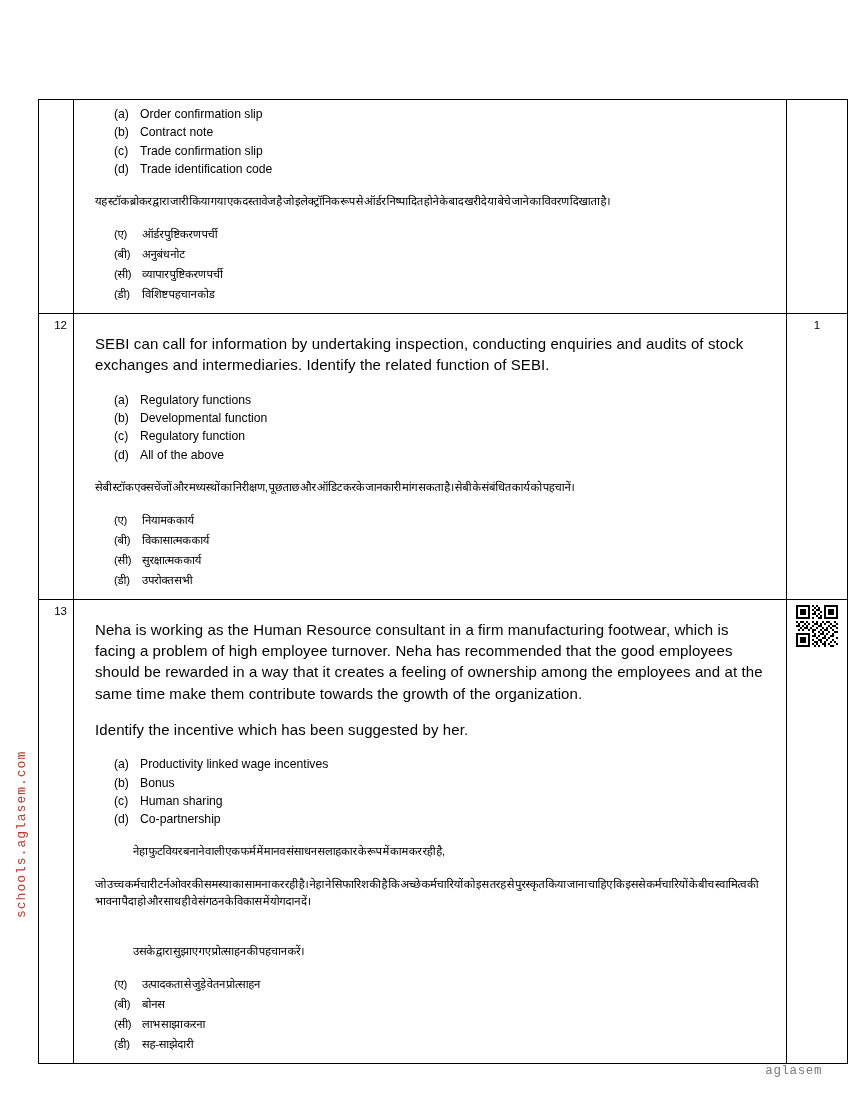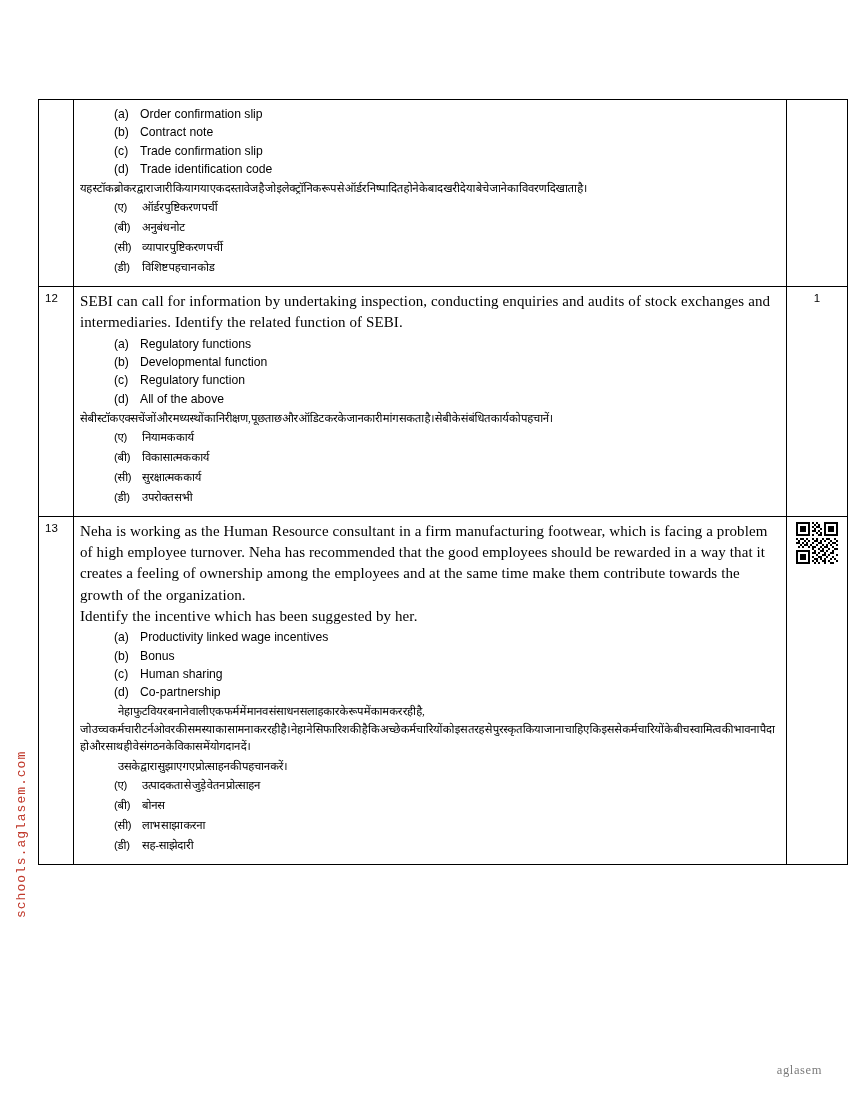--- a/index.html
+++ b/index.html
@@ -31,21 +31,21 @@
     top: 99px;
     width: 775px;
     border-collapse: collapse;
     table-layout: fixed;
   }
   .qtable td {
     border: 1px solid #000;
     vertical-align: top;
     padding: 4px 6px 6px 6px;
   }
-  .col-num { width: 22px; text-align: left; }
+  .col-num { width: 22px; text-align: right; }
   .col-body { width: 700px; }
   .col-mark { width: 48px; text-align: center; }
 
   .num, .mark {
     font-size: 11.5px;
     line-height: 1.35;
     padding-top: 5px;
   }
 
   .en {
@@ -76,21 +76,21 @@
     flex: 0 0 26px;
   }
   ol.opts.hi-opts li {
     font-size: 11.4px;
     line-height: 1.75;
     letter-spacing: -0.3px;
     word-spacing: -2px;
   }
   ol.opts.hi-opts li .lbl { width: 28px; flex: 0 0 28px; }
 
-  .para { margin: 0; font-family: Liberation Serif, serif; }
+  .para { margin: 15px; }
   .gap { height: 3px; }
 
   
   .qr {
     width: 42px;
     height: 42px;
     margin: 1px auto 0 auto;
     display: block;
   }
 
@@ -105,21 +105,21 @@
     color: #c0392b;
     letter-spacing: 1px;
     transform-origin: left top;
     transform: rotate(-90deg) translate(-100%, 0);
     white-space: nowrap;
   }
   .footer-mark {
     position: absolute;
     right: 28px;
     bottom: 22px;
-    font-family: Liberation Serif, serif;
+    font-family: Liberation Mono, monospace;
     font-size: 12.5px;
     color: #7b7b7b;
     letter-spacing: 0.6px;
   }
 </style>
 </head>
 <body>
 
 <div class="page">
 

